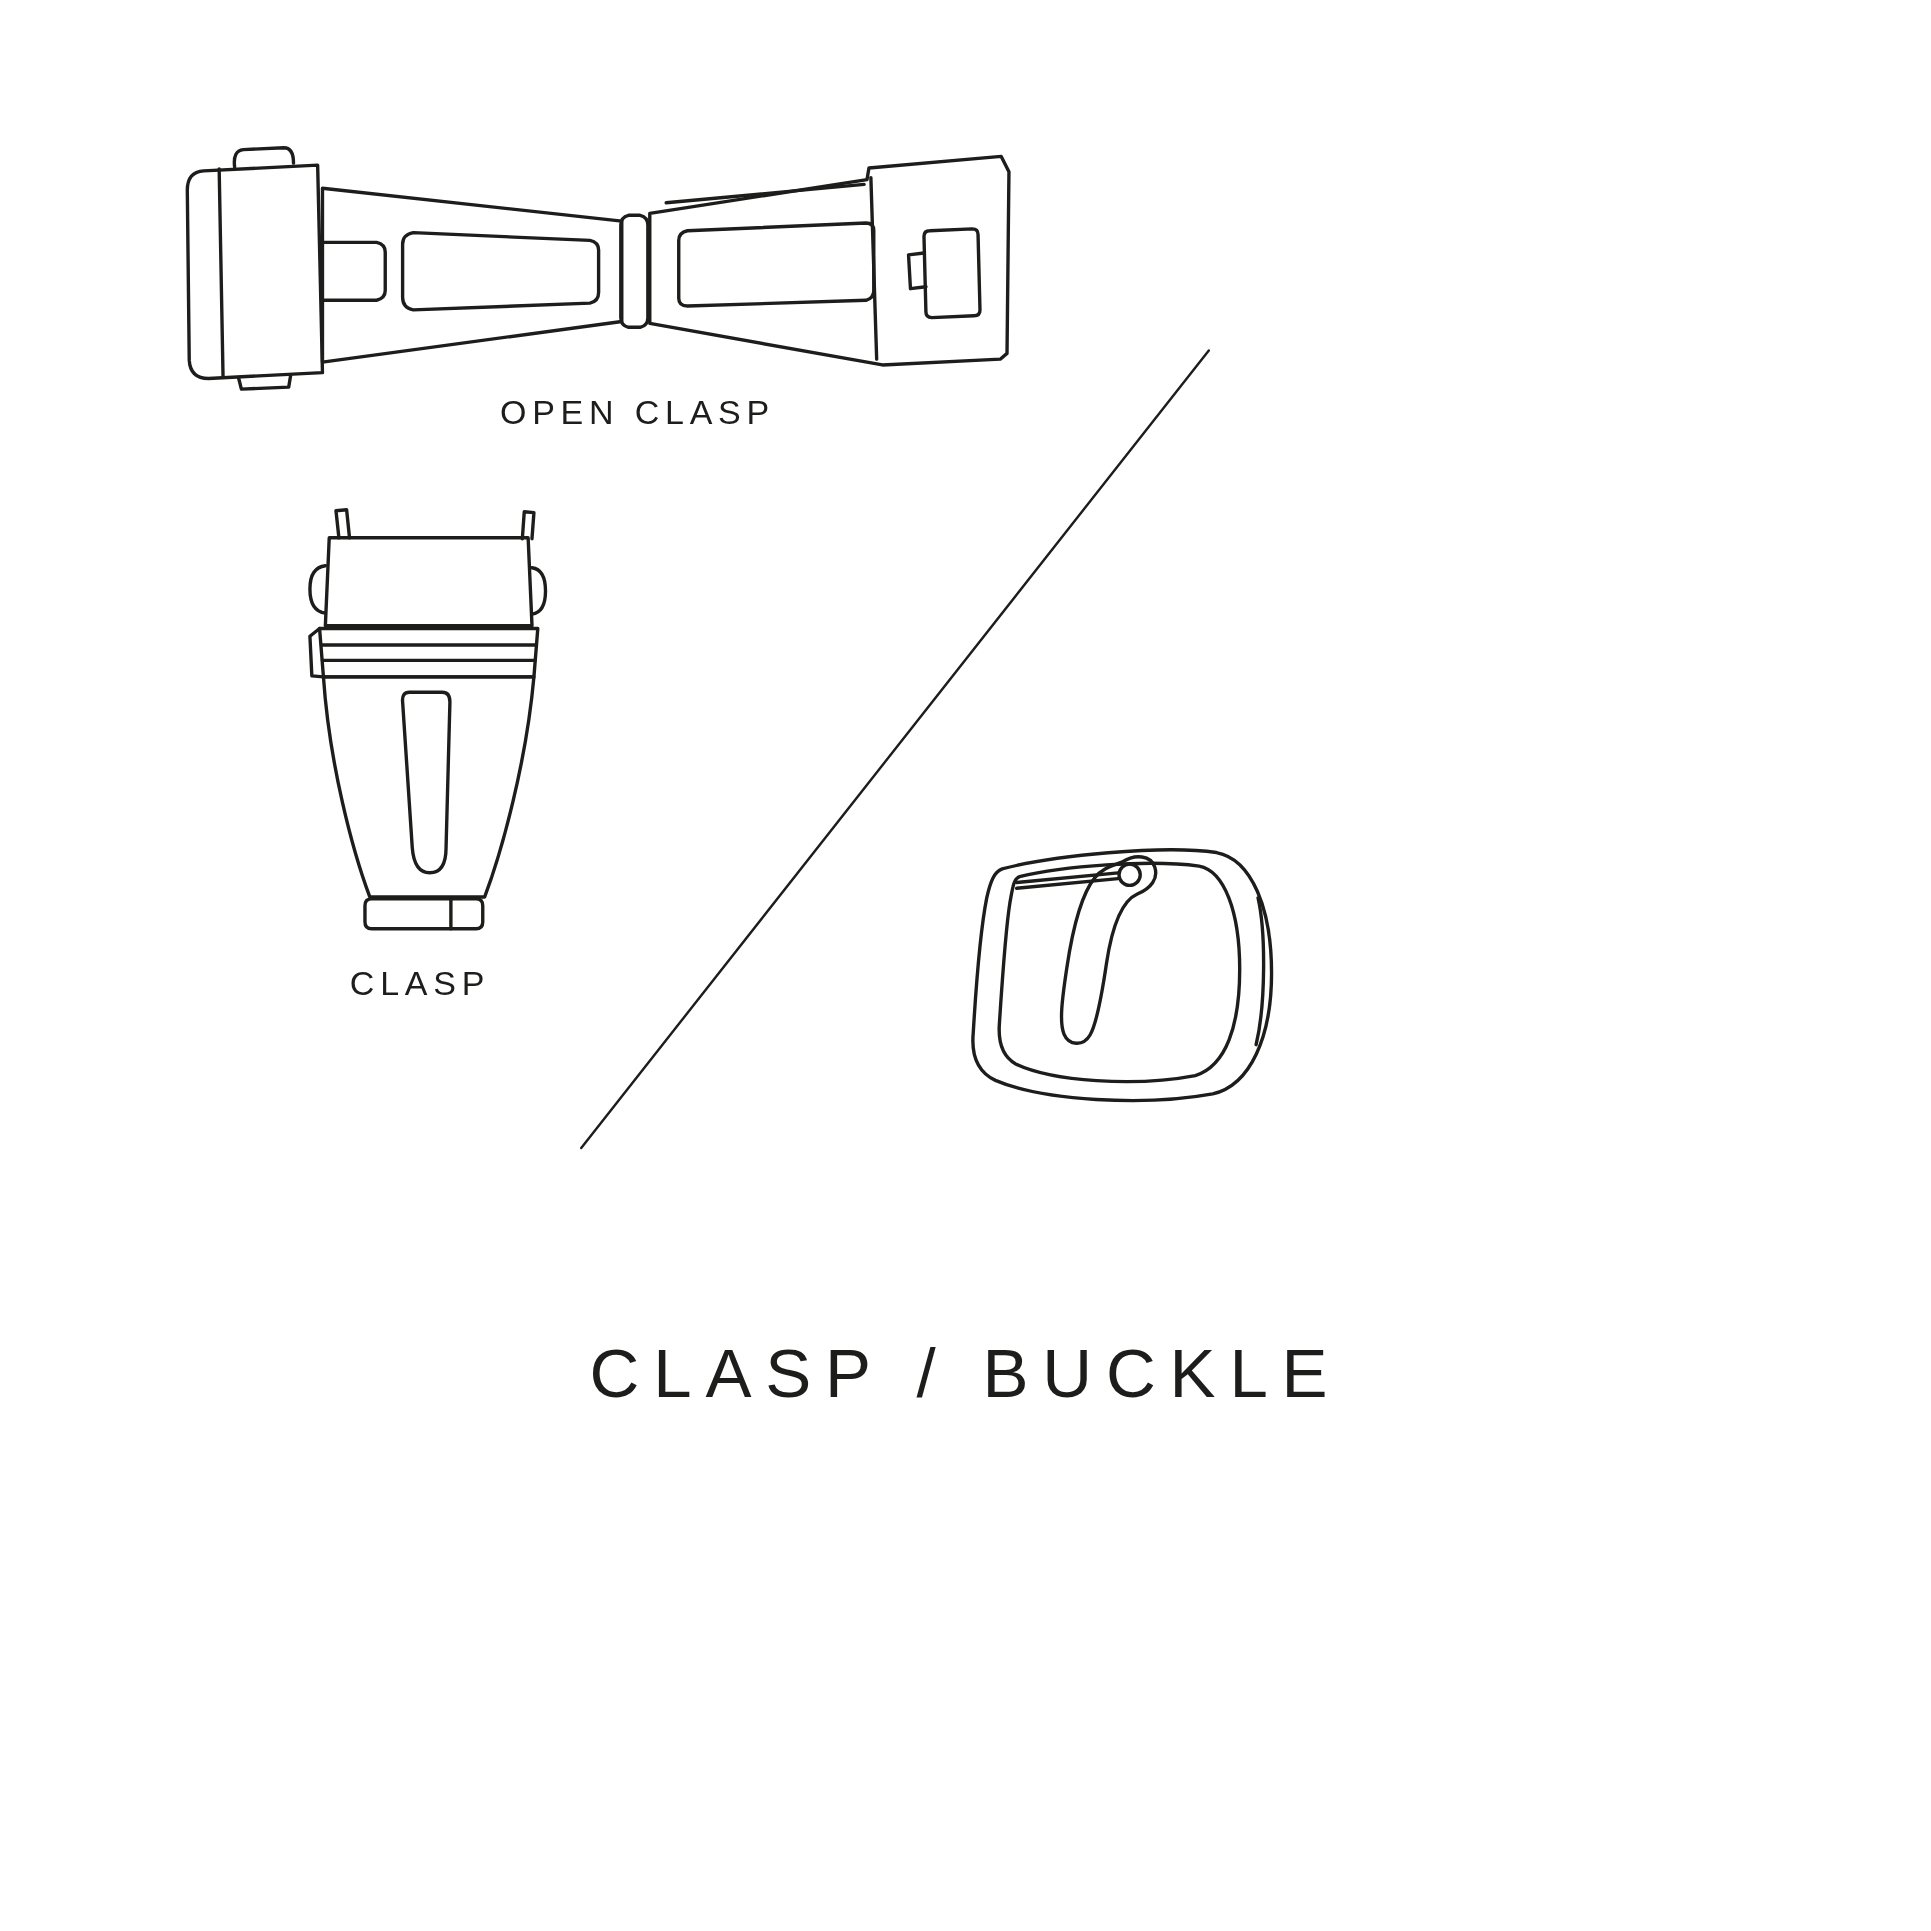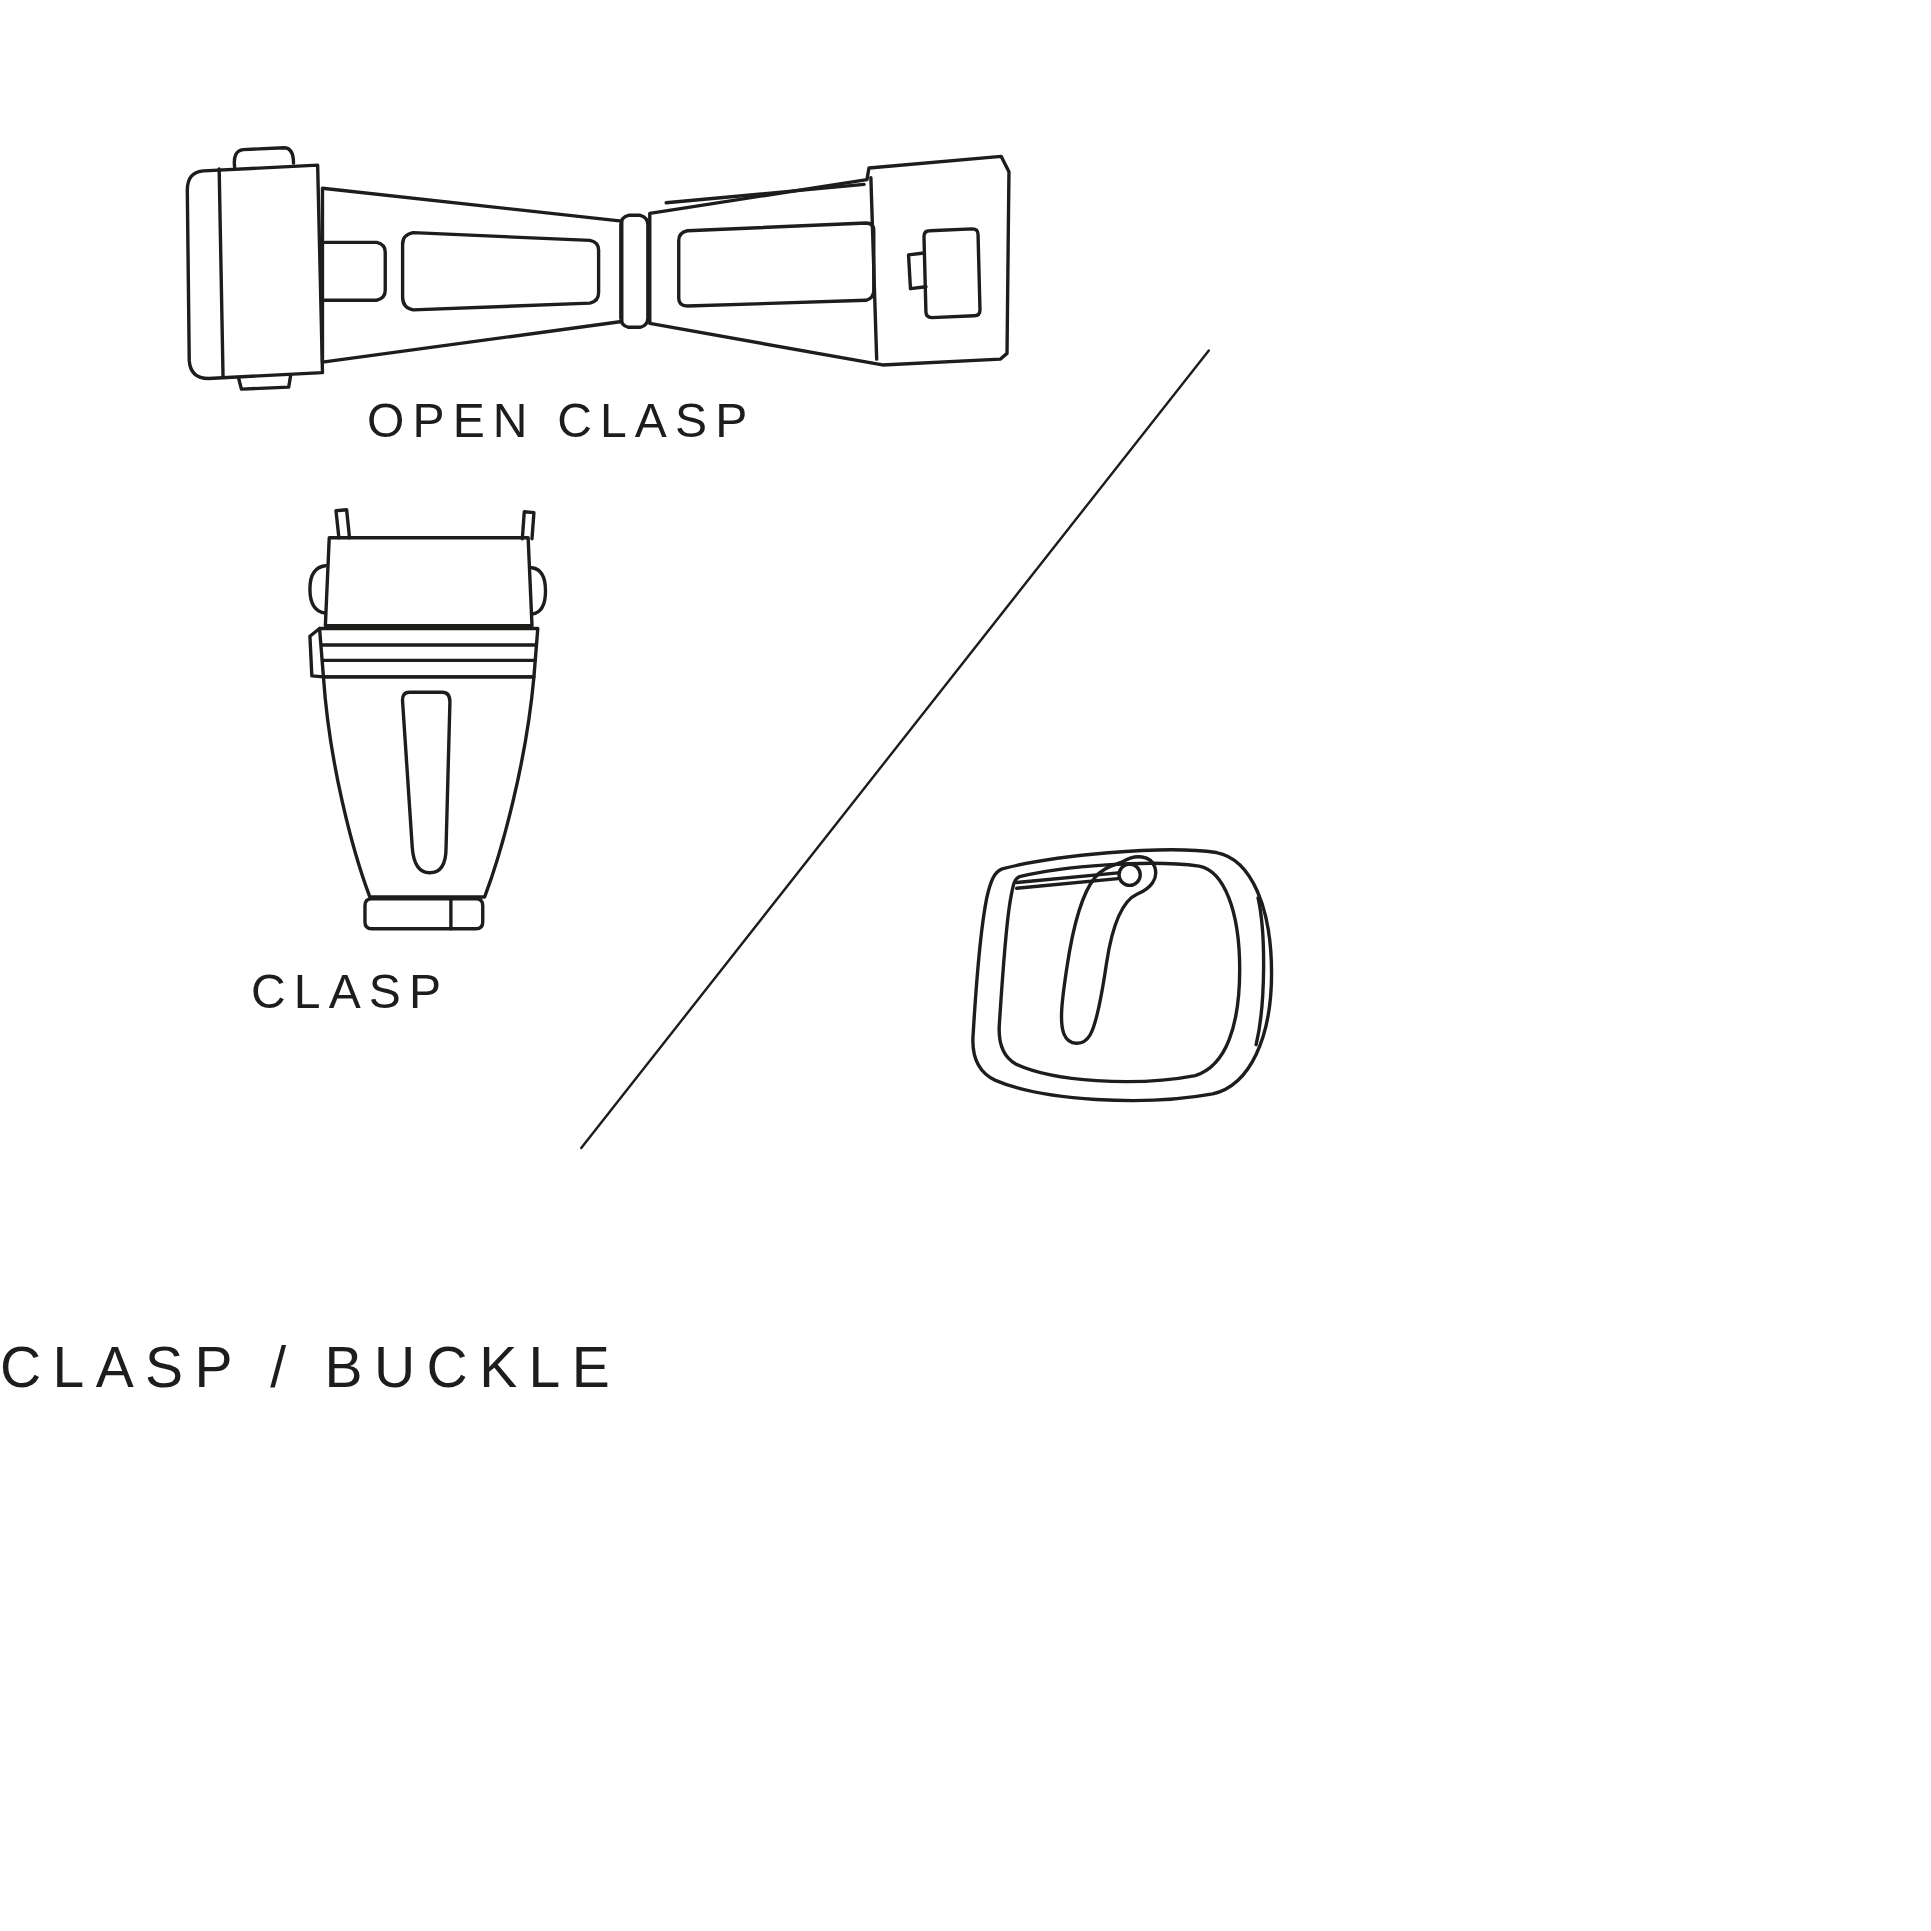--- a/index.html
+++ b/index.html
@@ -29,34 +29,35 @@
   }
   .divider {
     stroke: var(--line-color, #1d1d1b);
     stroke-width: 2.5;
     stroke-linecap: round;
   }
   .figure-label {
     position: absolute;
     color: var(--line-color, #1d1d1b);
     font-weight: 300;
-    font-size: 48px;
+    font-size: 34px;
     letter-spacing: 0.17em;
+    text-align: center;
     white-space: nowrap;
   }
   .page-title {
     position: absolute;
     left: 0;
     top: 1334px;
     width: 1931px;
     color: var(--line-color, #1d1d1b);
     font-weight: 300;
-    font-size: 57px;
+    font-size: 69px;
     letter-spacing: 0.2em;
-    text-align: left;
+    text-align: center;
     white-space: nowrap;
   }
   .label-open-clasp { left: 367px; top: 393px; width: 541px; }
   .label-closed     { left: 251px; top: 964px; width: 338px; }
 </style>
 </head>
 <body>
 
 <div class="canvas">
 

